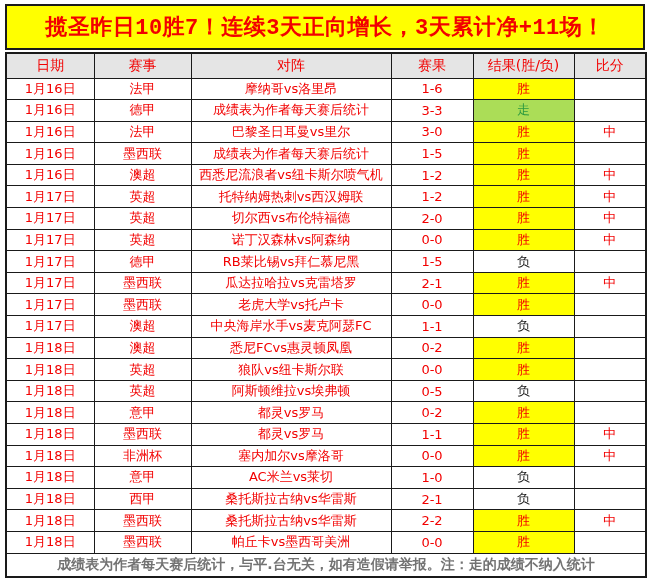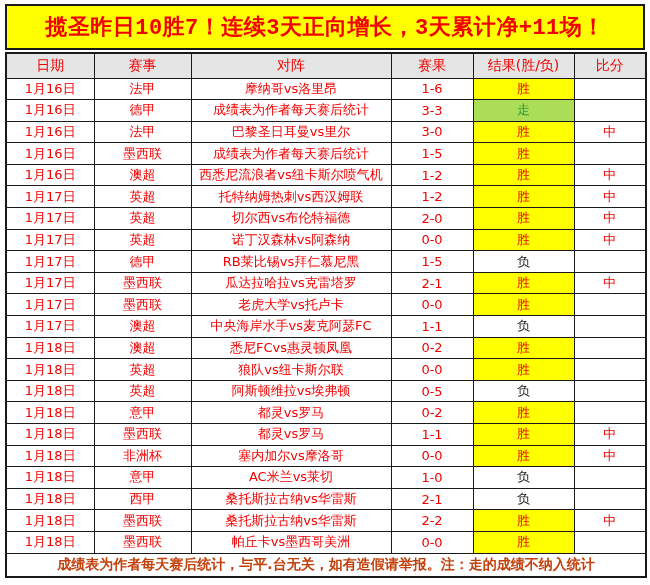--- a/index.html
+++ b/index.html
@@ -17,21 +17,21 @@
   table.results th, table.results td{
     box-sizing:border-box;border:1px solid #1a1a1a;text-align:center;vertical-align:middle;
     overflow:hidden;white-space:nowrap;padding:0 1px;
   }
   thead th{height:25px;background:#e5e5e5;color:#f20000;font-size:14px;font-weight:normal;}
   tbody td{height:21.6px;background:#ffffff;color:#f20000;font-size:13px;font-weight:normal;}
   td.result-win{background:#ffff00;color:#f20000;}
   td.result-loss{background:#ffffff;color:#1a1a1a;}
   td.result-push{background:#abdd57;color:#2b9a3f;}
   td.verdict-cell{color:#f20000;}
-  tfoot td{height:24px;color:#c2410c;font-size:14px;font-weight:bold;background:#ffffff;}
+  tfoot td{height:24px;color:#737373;font-size:14px;font-weight:bold;background:#ffffff;}
 </style>
 </head>
 <body>
 
 <div class="page">
   <div class="banner">
     <span class="banner-title">揽圣昨日10胜7！连续3天正向增长，3天累计净+11场！</span>
   </div>
 
   <table class="results">

